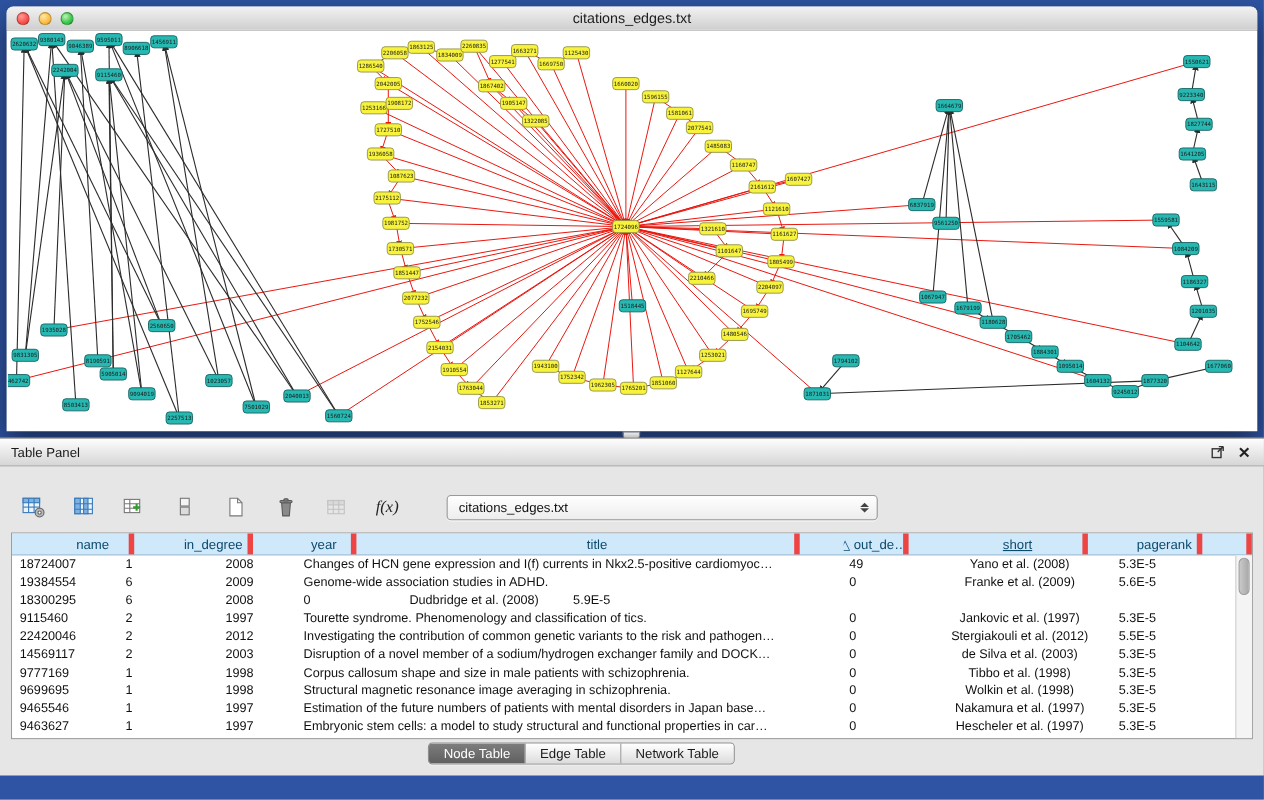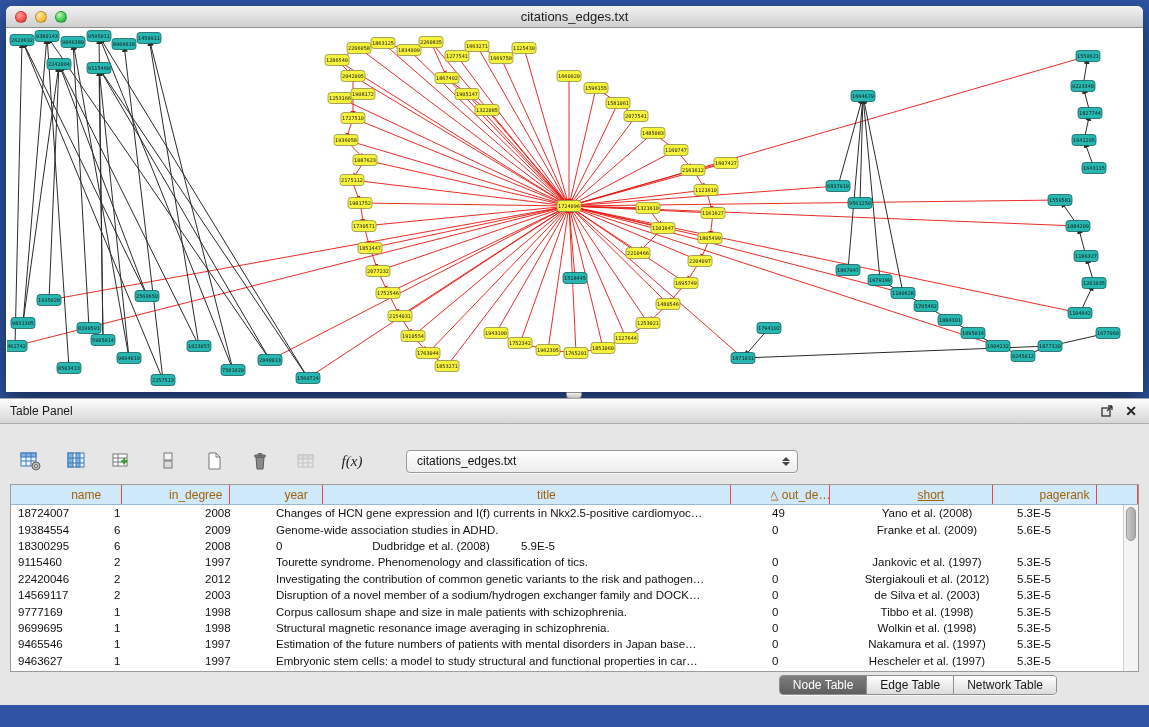--- a/index.html
+++ b/index.html
@@ -74,41 +74,41 @@
   .dd-arrows span { width:0; height:0; border-left:4px solid transparent; border-right:4px solid transparent; }
   .dd-arrows .up { border-bottom:4px solid #444; }
   .dd-arrows .dn { border-top:4px solid #444; }
 
   .datatable {
     position:absolute; left:10px; top:86px; width:1129px; height:188px;
     background:#fff; border:1px solid #9c9c9c; display:flex; flex-direction:column;
   }
   .thead { display:flex; height:20px; background:#cfe8fa; border-bottom:1px solid #9ab8cd; flex:none; }
   .th {
-    font-size:12px; color:#a16207; display:flex; align-items:center; justify-content:center;
-    border-right:1px solid #ef4444; height:100%; overflow:hidden; white-space:nowrap;margin-left:40px;
+    font-size:12px; color:#0c4a6e; display:flex; align-items:center; justify-content:center;
+    border-right:5px solid #ef4444; height:100%; overflow:hidden; white-space:nowrap;margin-left:40px;
   }
   .tbody { flex:1; overflow:hidden; }
   .trow { display:flex; height:16.4px; align-items:center; background:#fff; }
   .tcell {
     font-size:11.5px; color:#111; padding-left:7px; overflow:hidden; white-space:nowrap;
     height:100%; display:flex; align-items:center;
   }
   .c0{width:96px;} .c1{width:91px;} .c2{width:71px;} .c3{width:496px;}
   .c4{width:79px;} .c5{width:166px; justify-content:center; padding-left:0;} .c6{width:86px;} .cf{flex:1; padding:0;}
   .th.c5{ justify-content:center;text-decoration:underline; }
 
   .vscroll {
     position:absolute; right:0; top:20px; bottom:0; width:15px;
     background:#f4f4f4; border-left:1px solid #cfcfcf;
   }
   .vthumb { position:absolute; left:2px; top:2px; width:10px; height:34px; border-radius:5px;
     background:linear-gradient(90deg,#c9c9c9,#a9a9a9); border:1px solid #9a9a9a; }
 
-  .tabs-row { position:absolute; left:0; top:277px; width:1057px; display:flex; justify-content:flex-end; }
+  .tabs-row { position:absolute; left:0; top:277px; width:1057px; display:flex; justify-content:center; }
   .seg {
     display:flex; border:1px solid #8f8f8f; border-radius:4px; overflow:hidden;
     box-shadow:0 1px 0 rgba(255,255,255,.6);
   }
   .seg .tab {
     padding:2px 13px; font-size:12px; color:#1a1a1a; background:linear-gradient(#ffffff,#dcdcdc);
     border-right:1px solid #8f8f8f; height:18px; display:flex; align-items:center;
   }
   .seg .tab:last-child { border-right:none; }
   .seg .tab.active { background:linear-gradient(#7d7d7d,#5f5f5f); color:#fff; }

